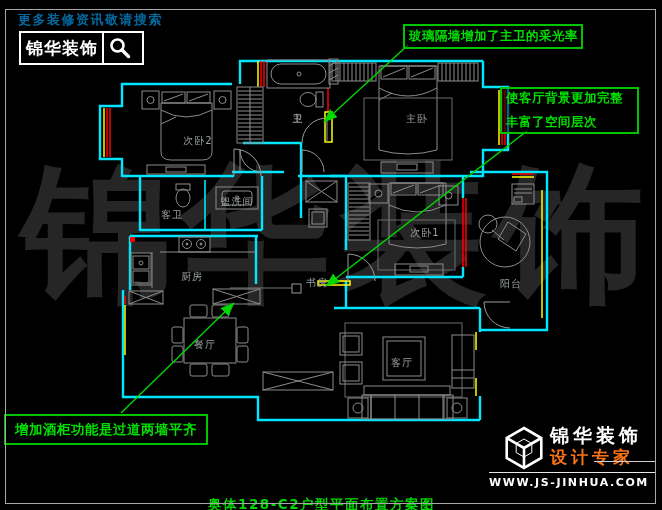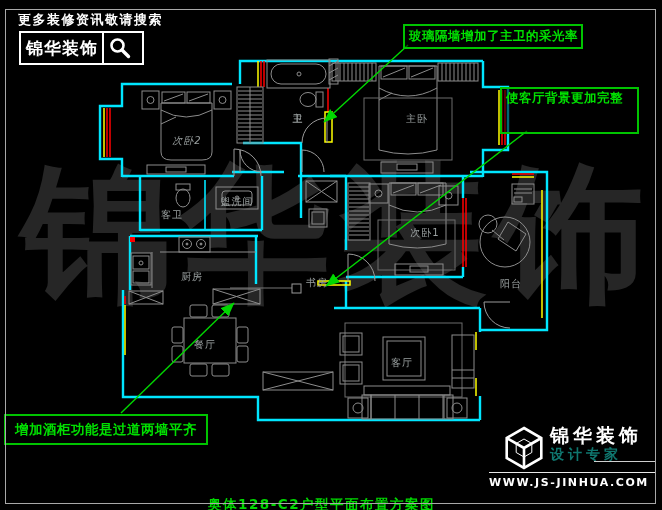--- a/index.html
+++ b/index.html
@@ -20,28 +20,28 @@
   .lbl.vert{writing-mode:vertical-rl;letter-spacing:2px;transform:none;}
   
   .ann{border:2px solid #00c400;color:#00e000;font-size:12.5px;font-weight:bold;
        letter-spacing:.5px;z-index:5;background:rgba(0,0,0,.55);
        display:flex;flex-direction:column;justify-content:center;padding:1px 4px;
        white-space:nowrap;}
   
   .btitle{left:208px;top:496px;color:#00d800;font-size:13.5px;font-weight:bold;
           letter-spacing:1.5px;z-index:4;white-space:nowrap;}
   
-  .tl-tagline{left:18px;top:11px;color:#ffffff;font-size:13px;font-weight:bold;letter-spacing:1.5px;z-index:6;}
+  .tl-tagline{left:18px;top:11px;color:#0369a1;font-size:13px;font-weight:bold;letter-spacing:1.5px;z-index:6;}
   .tl-box{left:19px;top:31px;width:121px;height:30px;border:2px solid #fff;display:flex;align-items:center;z-index:6;}
   .tl-brand{color:#fff;font-size:17px;font-weight:bold;padding:0 4px 0 5px;letter-spacing:1px;white-space:nowrap;}
   .tl-sep{width:2px;height:30px;background:#fff;}
   .tl-mag{width:32px;display:flex;align-items:center;justify-content:center;}
   
   .br-brand{left:550px;top:423px;color:#fff;font-size:19px;font-weight:bold;letter-spacing:4px;z-index:6;white-space:nowrap;}
-  .br-slogan{left:550px;top:446px;color:#0f766e;font-size:14px;font-weight:bold;letter-spacing:4px;z-index:6;white-space:nowrap;}
+  .br-slogan{left:550px;top:446px;color:#f97316;font-size:17px;font-weight:bold;letter-spacing:4px;z-index:6;white-space:nowrap;}
   .br-line1{left:594px;top:461px;width:62px;height:1px;background:#cfcfcf;z-index:7;}
   .br-rule{left:489px;top:472px;width:167px;height:1px;background:#e8e8e8;z-index:6;}
   .br-url{left:489px;top:476px;color:#fff;font-size:11px;font-weight:bold;letter-spacing:1.6px;z-index:6;white-space:nowrap;}
 </style>
 </head>
 <body>
 
 <div class="abs watermark">锦华装饰</div>
 
 <svg class="abs plan" width="662" height="510" viewBox="0 0 662 510">
@@ -246,37 +246,38 @@
     </g>
   </g>
 
   <g stroke="#00d800" stroke-width="1.4" fill="none">
     <line x1="408" y1="45" x2="324" y2="122" marker-end="url(#arr)"></line>
     <line x1="527" y1="131" x2="326" y2="286" marker-end="url(#arr)"></line>
     <line x1="121" y1="413" x2="234" y2="303" marker-end="url(#arr)"></line>
   </g>
 </svg>
 
-<div class="abs lbl" style="left:187px;top:134px;font-style:italic;">次卧2</div>
+<div class="abs lbl" style="left:198px;top:134px;">次卧2</div>
 <div class="abs lbl vert" style="left:290px;top:104px;">主卫</div>
 <div class="abs lbl" style="left:417px;top:112px;">主卧</div>
 <div class="abs lbl" style="left:172px;top:208px;">客卫</div>
 <div class="abs lbl" style="left:237px;top:195px;">盥洗间</div>
 <div class="abs lbl" style="left:317px;top:240px;margin-top:36px;">书房</div>
 <div class="abs lbl" style="left:425px;top:226px;">次卧1</div>
 <div class="abs lbl" style="left:192px;top:270px;">厨房</div>
 <div class="abs lbl" style="left:205px;top:338px;">餐厅</div>
 <div class="abs lbl" style="left:402px;top:356px;">客厅</div>
 <div class="abs lbl" style="left:505px;top:277px;padding-left:12px;">阳台</div>
 
 <div class="abs ann" style="left:403px;top:24px;width:168px;height:19px;text-align:center;">
   <span>玻璃隔墙增加了主卫的采光率</span>
 </div>
 <div class="abs ann" style="left:500px;top:87px;width:127px;height:41px;justify-content:space-between;">
   <span>使客厅背景更加完整</span>
+  <span>丰富了空间层次</span>
 </div>
 <div class="abs ann" style="left:4px;top:414px;width:192px;height:25px;font-size:13.5px;text-align:center;">
   <span>增加酒柜功能是过道两墙平齐</span>
 </div>
 
 <div class="abs btitle">奥体128-C2户型平面布置方案图</div>
 
 <div class="abs tl-tagline">更多装修资讯敬请搜索</div>
 <div class="abs tl-box">
   <span class="tl-brand">锦华装饰</span>

